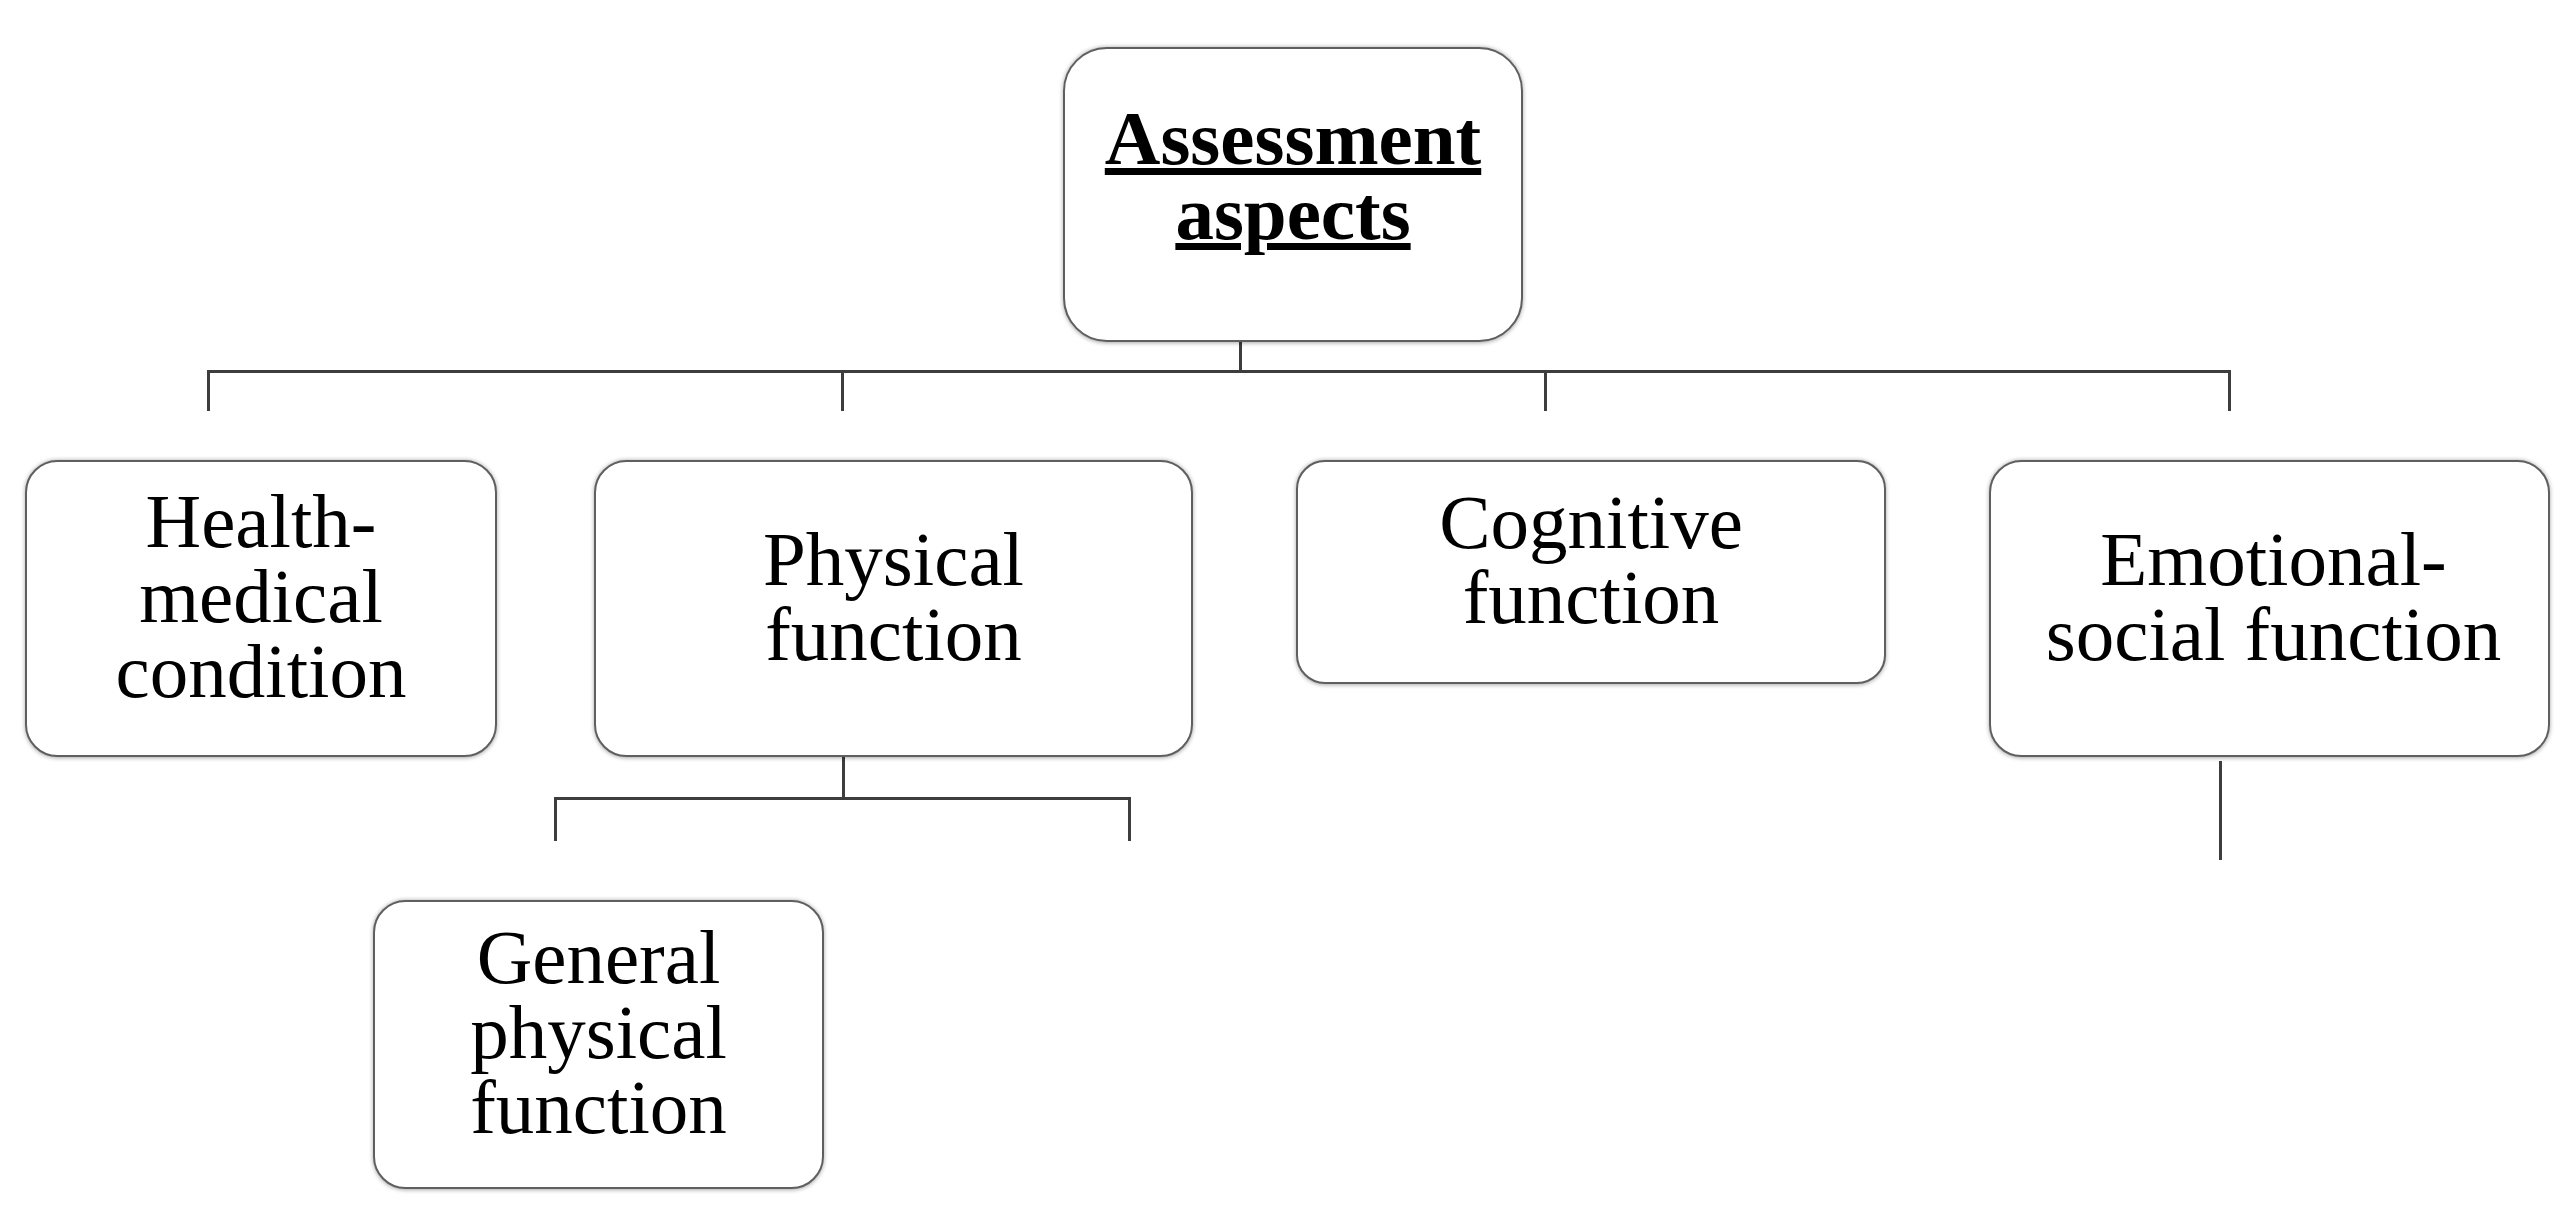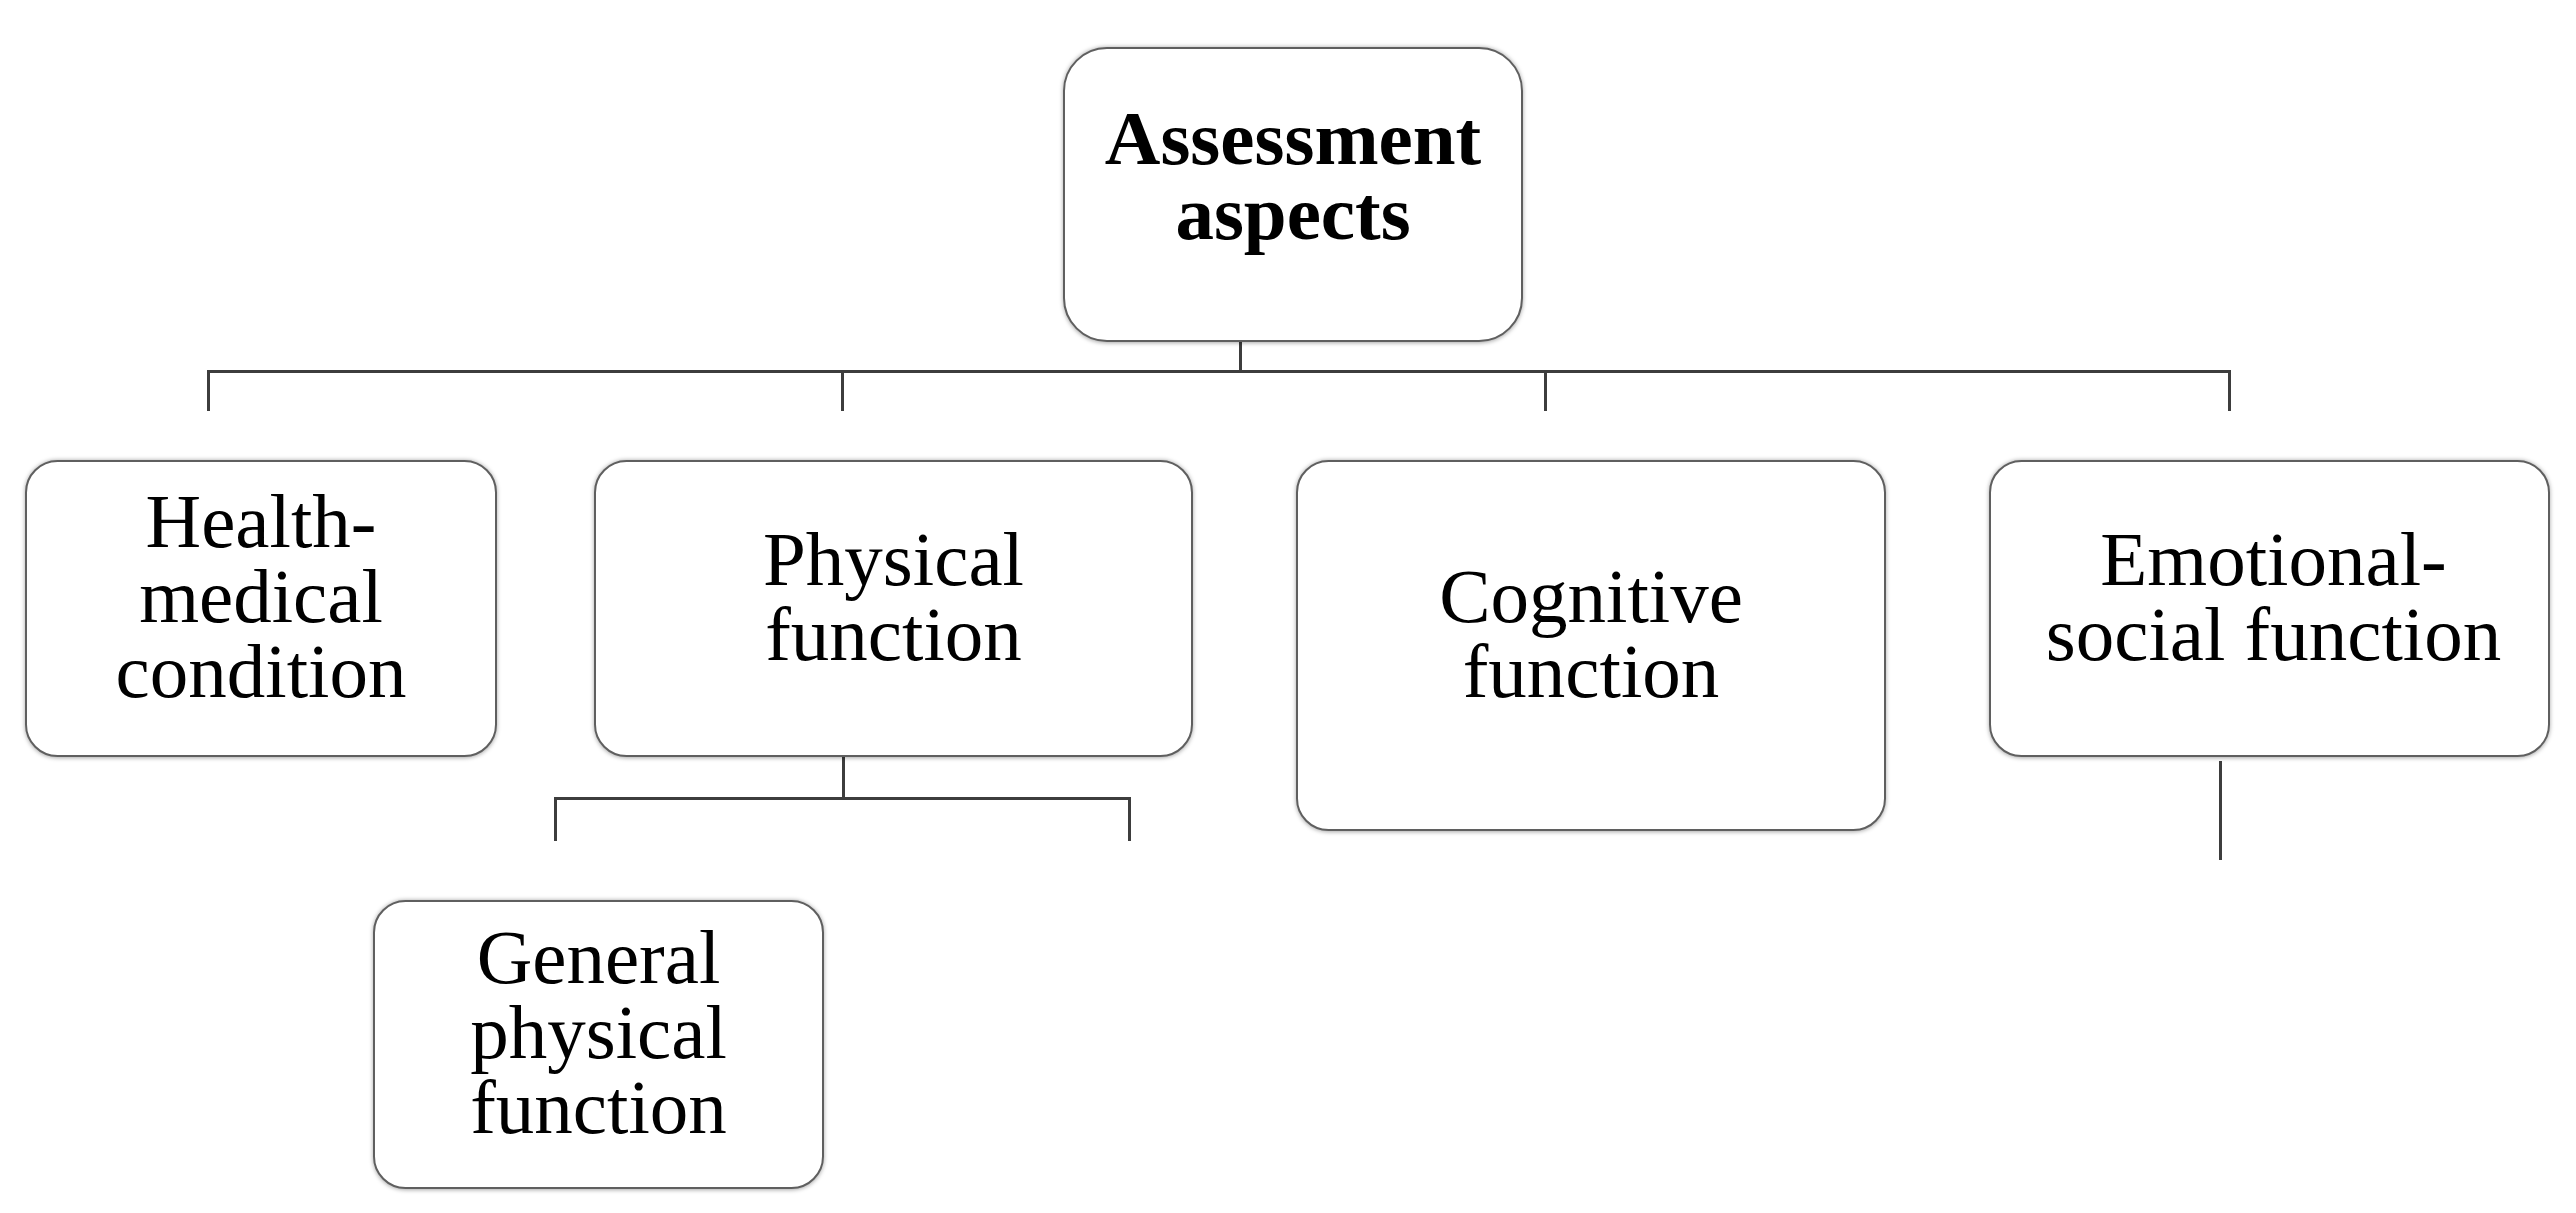--- a/index.html
+++ b/index.html
@@ -32,31 +32,32 @@
     padding-bottom: 24px;
   }
   .node .label {
     white-space: pre-line;
     display: block;
   }
   .node.root {
     font-weight: 700;
     border-radius: 44px;
     padding-bottom: 38px;
+    text-decoration: underline;
   }
   .line {
     position: absolute;
     background: var(--line, #3d3d3d);
   }
 
   
   #n-root       { left: 1063px; top:   47px; width: 460px; height: 295px; }
   #n-health     { left:   25px; top:  460px; width: 472px; height: 297px; }
   #n-physical   { left:  594px; top:  460px; width: 599px; height: 297px; }
-  #n-cognitive  { left: 1296px; top:  460px; width: 590px; height: 371px; }
+  #n-cognitive  { left: 1296px; top:  460px; width: 590px; height: 224px; border-radius: 29px; }
   #n-emotional  { left: 1989px; top:  460px; width: 561px; height: 297px; padding-left: 8px; }
   #n-genphys    { left:  373px; top: 900px; width: 451px; height: 289px; }
   #n-risk       { left: 954px; top: 900px; width: 454px; height: 289px; }
   #n-depression { left: 2043px; top: 898px; width: 465px; height: 291px; }
 
   
   #c-root-stem   { left: 1239px; top: 342px; width:    2.6px; height:  31px; }
   #c-main-h      { left:  207px; top: 370px; width: 2023px; height:   3.4px; }
   #c-drop-1      { left:  207px; top: 370px; width:    2.6px; height:  41px; }
   #c-drop-2      { left:  841px; top: 370px; width:    2.6px; height:  41px; }

